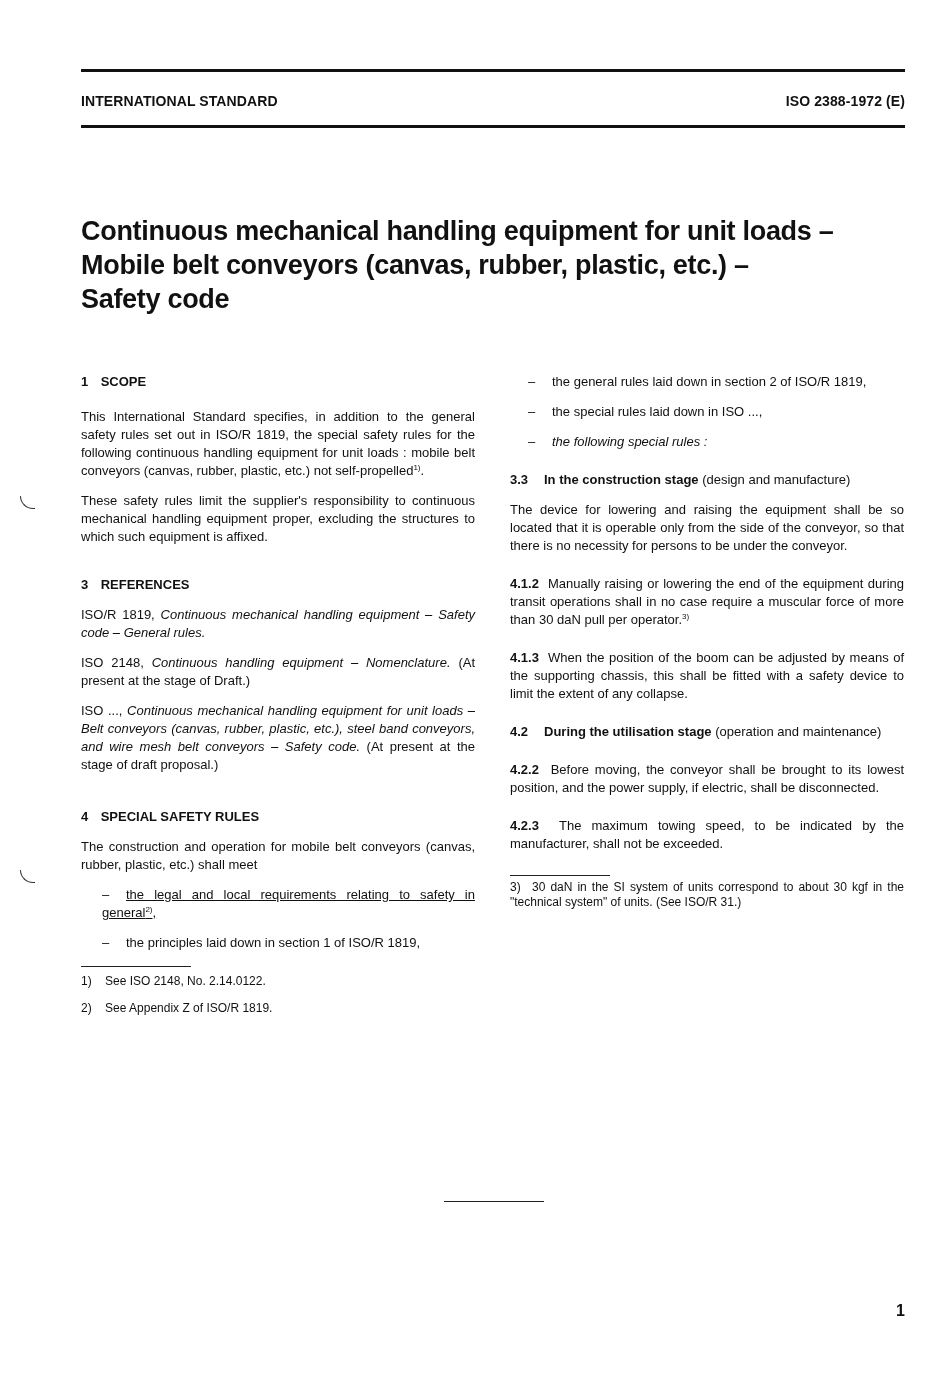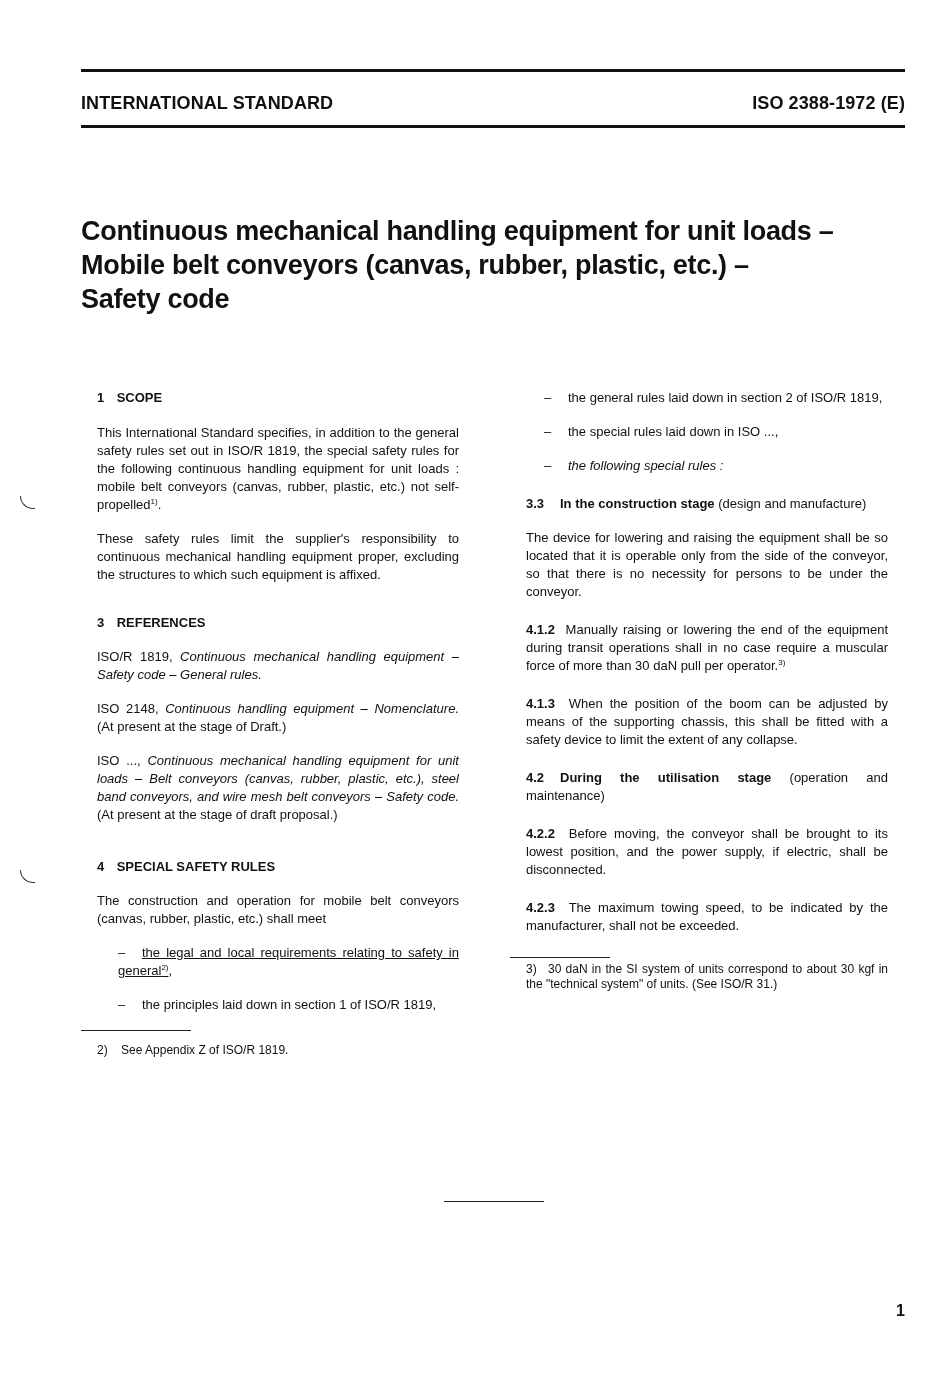--- a/index.html
+++ b/index.html
@@ -1,23 +1,23 @@
 <!DOCTYPE html>
 <html><head>
 <meta charset="utf-8">
 <style>
   html, body { margin:0; padding:0; background:#ffffff; }
   body { width:950px; height:1387px; position:relative; overflow:hidden;
          font-family:"Liberation Sans", sans-serif; color:#111; }
   .rule { position:absolute; left:81px; width:824px; height:3px; background:#111; }
-  .hdr { position:absolute; top:93px; font-size:18px; font-weight:bold; letter-spacing:0.1px; }
+  .hdr { position:absolute; top:93px; font-size:14px; font-weight:bold; letter-spacing:0.1px; }
   .title { position:absolute; left:81px; top:214px; font-size:27px; font-weight:bold;
            line-height:34px; letter-spacing:-0.3px; margin:0; }
   .col { position:absolute; top:373px; width:394px; font-size:13px; line-height:18px; }
-  .col p { margin:16px; text-align:justify; }
+  .col p { margin:0; text-align:justify; }
   .sec { font-weight:bold; font-size:13px; margin:0; }
   .num { display:inline-block; width:16px; }
   .num2 { display:inline-block; width:34px; }
   .num3 { font-weight:bold; }
   .ind { padding-left:21px; text-align:justify; }
   .dash { display:inline-block; width:24px; }
   i { font-style:italic; }
   sup { font-size:8px; vertical-align:5px; line-height:0; }
   .fn { font-size:12px; line-height:15px; margin:0; }
   .fnrule { width:110px; height:1px; background:#222; }
@@ -51,20 +51,21 @@
   <p style="margin-top:12px;"><span>ISO/R 1819, </span><i>Continuous mechanical handling equipment – Safety code – General rules.</i><span></span></p>
   <p style="margin-top:12px;"><span>ISO 2148, </span><i>Continuous handling equipment – Nomenclature.</i><span> (At present at the stage of Draft.)</span></p>
   <p style="margin-top:12px;"><span>ISO ..., </span><i>Continuous mechanical handling equipment for unit loads – Belt conveyors (canvas, rubber, plastic, etc.), steel band conveyors, and wire mesh belt conveyors – Safety code.</i><span> (At present at the stage of draft proposal.)</span></p>
 
   <p class="sec" style="margin-top:34px;"><span class="num">4</span> <span>SPECIAL SAFETY RULES</span></p>
   <p style="margin-top:12px;">The construction and operation for mobile belt conveyors (canvas, rubber, plastic, etc.) shall meet</p>
   <p class="ind" style="margin-top:12px;text-decoration:underline;"><span class="dash">–</span><span>the legal and local requirements relating to safety in general</span><sup>2)</sup><span>,</span></p>
   <p class="ind" style="margin-top:12px;"><span class="dash">–</span><span>the principles laid down in section 1 of ISO/R 1819,</span></p>
 
   <div class="fnrule" style="margin-top:14px;"></div>
+  <p class="fn" style="margin-top:7px;"><span class="num2" style="width:24px;">1)</span><span>See ISO 2148, No. 2.14.0122.</span></p>
   <p class="fn" style="margin-top:12px;"><span class="num2" style="width:24px;">2)</span><span>See Appendix Z of ISO/R 1819.</span></p>
 </div>
 
 <div class="col" style="left:510px;">
   <p class="ind" style="padding-left:18px;"><span class="dash">–</span><span>the general rules laid down in section 2 of ISO/R 1819,</span></p>
   <p class="ind" style="padding-left:18px;margin-top:12px;"><span class="dash">–</span><span>the special rules laid down in ISO ...,</span></p>
   <p class="ind" style="padding-left:18px;margin-top:12px;"><span class="dash">–</span><i>the following special rules :</i></p>
 
   <p style="margin-top:20px;"><b class="num2">3.3</b><b>In the construction stage</b><span> (design and manufacture)</span></p>
 

